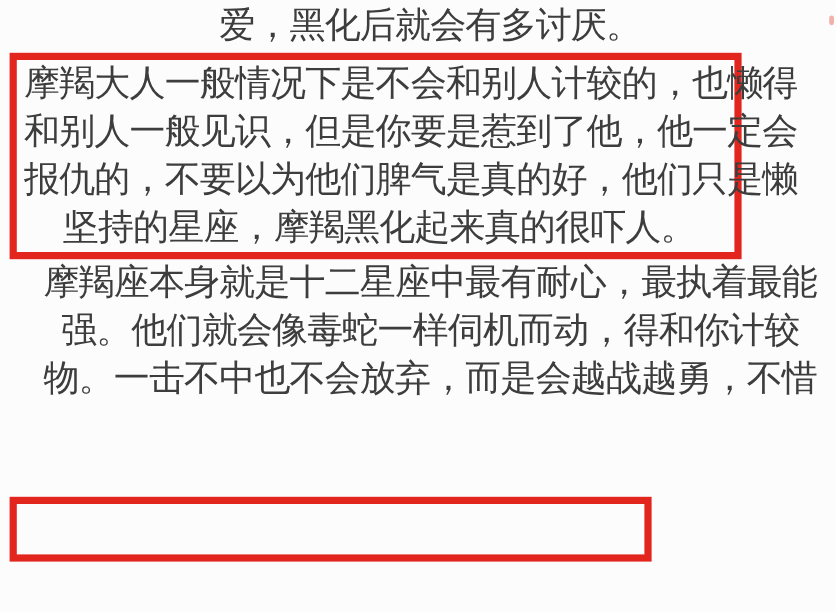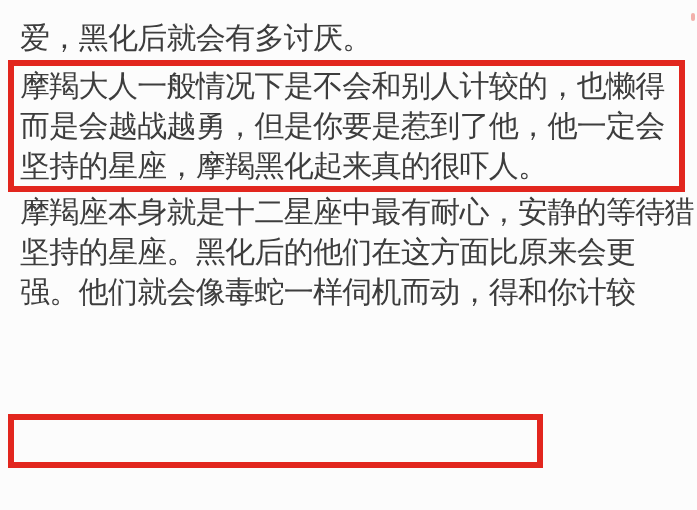--- a/index.html
+++ b/index.html
@@ -3,34 +3,35 @@
 <meta charset="utf-8">
 <style>
   html, body { margin: 0; padding: 0; }
   .page {
     position: relative;
     width: 697px;
     height: 510px;
     background: #fcfcfc;
     overflow: hidden;
     box-sizing: border-box;
-    padding-top: 18px;
+    padding-top: 2px;
     font-family: "Liberation Sans", sans-serif;
     color: #3d3d3d;
+    text-align: center;
   }
   .line {
     font-size: 30px;
     line-height: 40px;
     margin-left: 20px;
     letter-spacing: -0.7px;
     white-space: nowrap;
   }
   .highlight-box {
     margin: 2px 0 0 8px;
-    width: 677px;
+    width: 610px;
     box-sizing: border-box;
     border: 6px solid #e2261e;
   }
   .highlight-box .line {
     margin-left: 6px;
   }
   .heading {
     margin-top: 2px;
   }
   .overlay-box {
@@ -56,27 +57,28 @@
 </style>
 </head>
 <body>
 
 <div class="page">
 
   <div class="line">爱，黑化后就会有多讨厌。</div>
 
   <div class="highlight-box">
     <div class="line">摩羯大人一般情况下是不会和别人计较的，也懒得</div>
-    <div class="line">而是会越战越勇，但是你要是惹到了他，他一定会</div>
+    <div class="line">和别人一般见识，但是你要是惹到了他，他一定会</div>
+    <div class="line">报仇的，不要以为他们脾气是真的好，他们只是懒</div>
     <div class="line">坚持的星座，摩羯黑化起来真的很吓人。</div>
   </div>
 
 
-  <div class="line">摩羯座本身就是十二星座中最有耐心，安静的等待猎</div>
-  <div class="line">坚持的星座。黑化后的他们在这方面比原来会更</div>
+  <div class="line">摩羯座本身就是十二星座中最有耐心，最执着最能</div>
   <div class="line">强。他们就会像毒蛇一样伺机而动，得和你计较</div>
+  <div class="line">物。一击不中也不会放弃，而是会越战越勇，不惜</div>
 
 
 
   <div class="overlay-box"></div>
   <div class="red-speck"></div>
 
 </div>
 
 </body></html>

